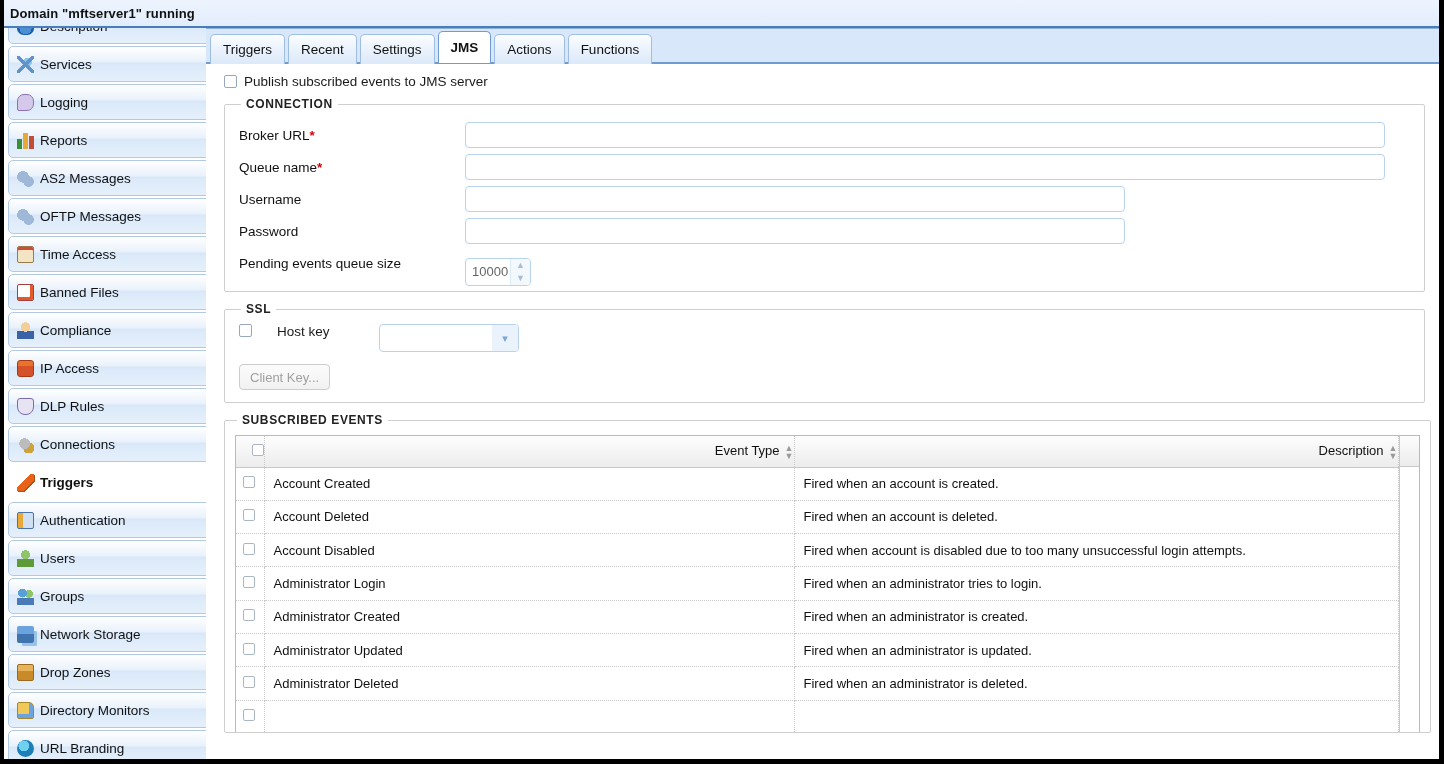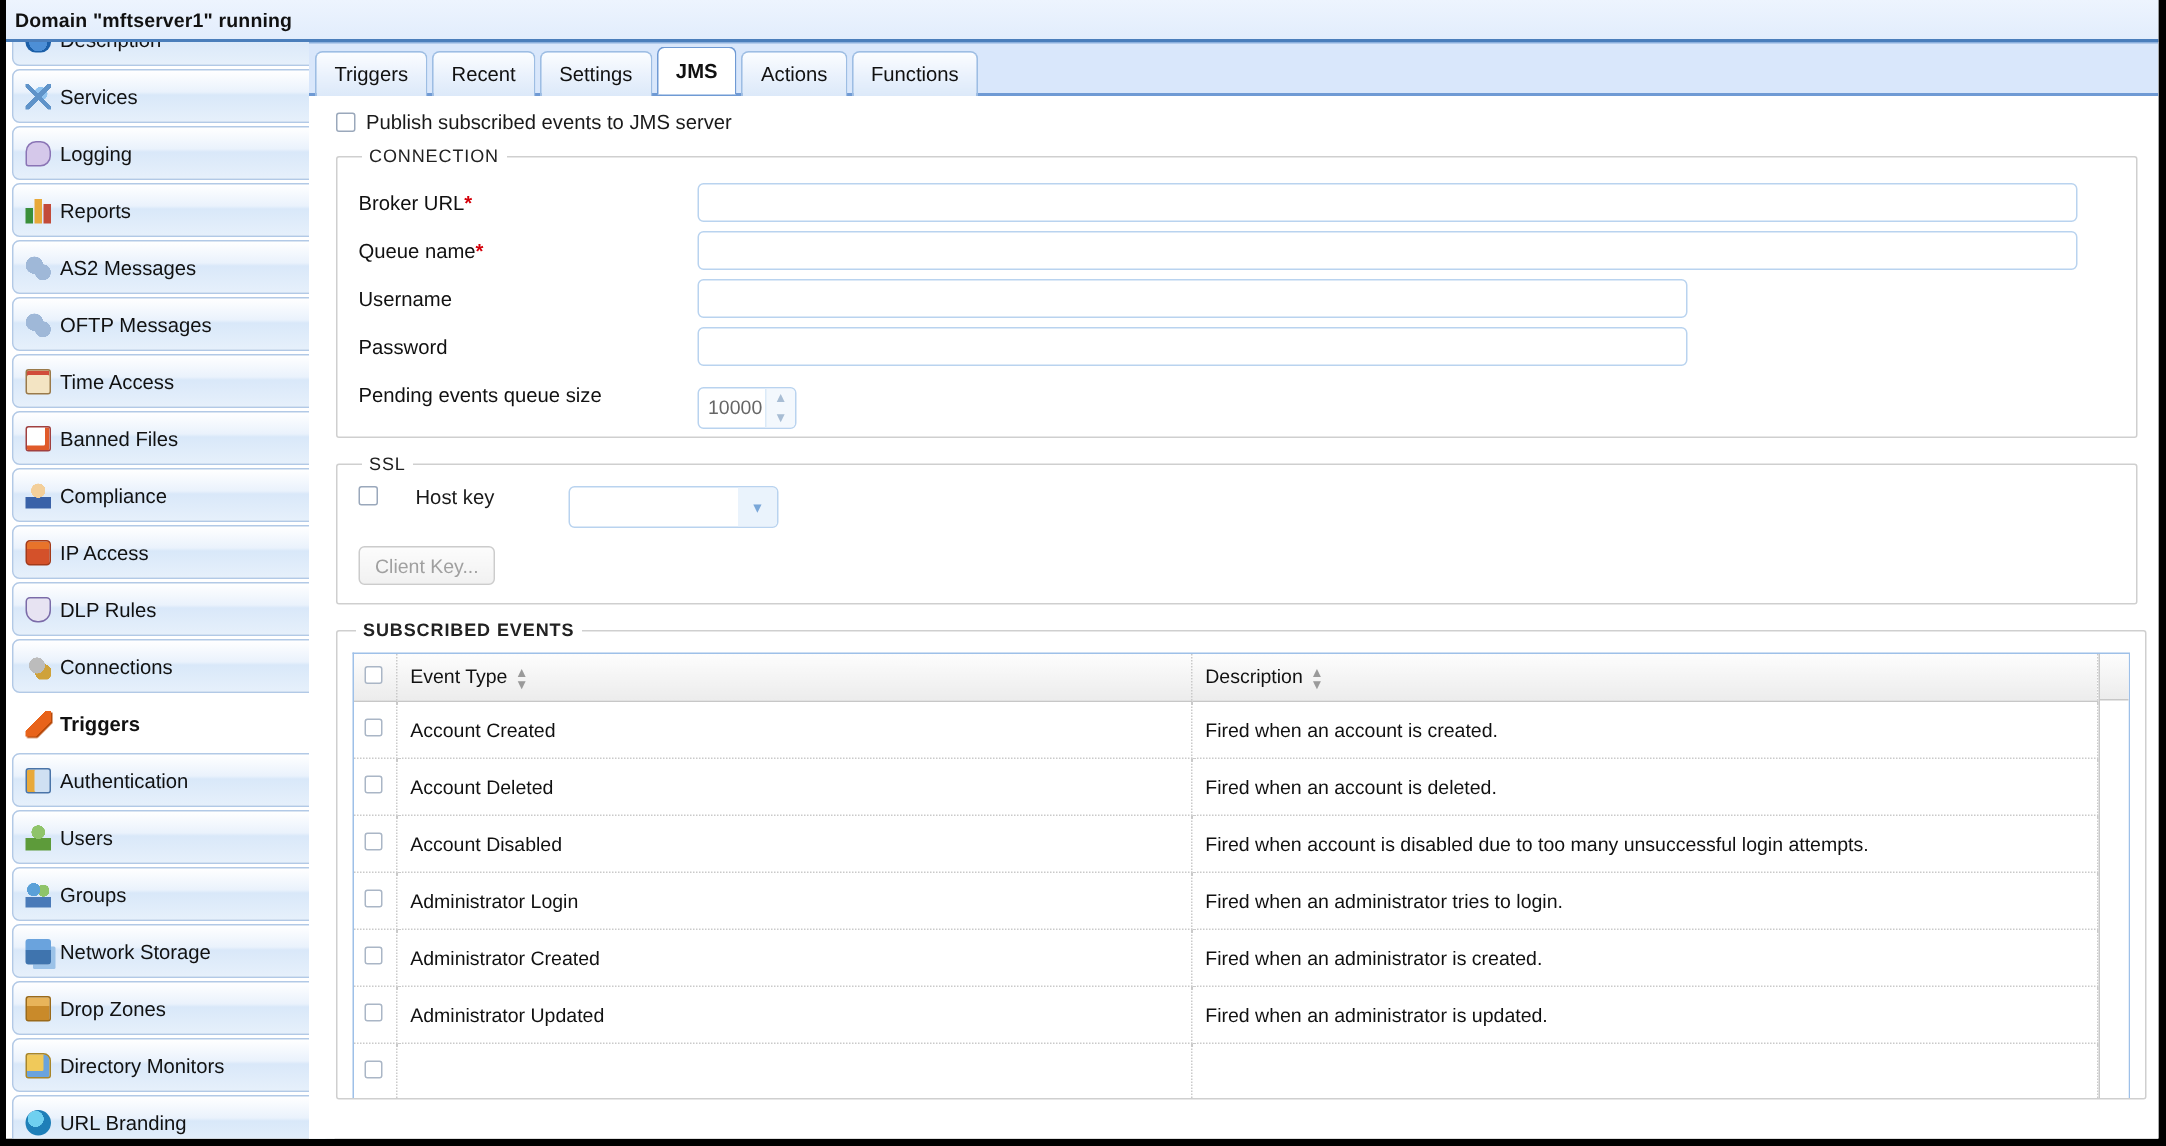--- a/index.html
+++ b/index.html
@@ -183,21 +183,21 @@
     margin-right: 7px;
   }
 
   fieldset.grp {
     margin: 0 14px 10px 18px;
     border: 1px solid #cfcfcf;
     border-radius: 2px;
     padding: 8px 14px 12px 14px;
   }
   fieldset.grp > legend {
-    font-weight: normal;
+    font-weight: bold;
     font-size: 12px;
     letter-spacing: 0.6px;
     color: #222;
     padding: 0 5px;
     margin-left: 2px;
   }
 
   .frow { display: flex; align-items: center; height: 32px; }
   .flabel { width: 226px; font-size: 13.5px; color: #111; }
   .req { color: #d4000a; font-weight: bold; }
@@ -304,21 +304,21 @@
     font-size: 13px;
   }
   table.evt col.c-chk  { width: 28px; }
   table.evt col.c-type { width: 530px; }
   table.evt col.c-desc { width: 604px; }
   table.evt thead th {
     height: 31px;
     background: linear-gradient(to bottom, #fdfdfd 0%, #ececec 100%);
     border-bottom: 1px solid #c7c7c7;
     border-right: 1px dotted #c9c9c9;
-    text-align: left;
+    text-align: right;
     font-weight: normal;
     color: #111;
     padding: 0 0 0 9px;
     white-space: nowrap;
   }
   table.evt thead th.chk-th { padding-left: 7px; border-right: 1px dotted #c9c9c9; }
   table.evt tbody td {
     height: 32px;
     border-bottom: 1px dotted #cacaca;
     border-right: 1px dotted #cacaca;
@@ -579,20 +579,25 @@
                   <td>Administrator Created</td>
                   <td>Fired when an administrator is created.</td>
                 </tr>
                 <tr>
                   <td class="chk-td"><span class="cb-sm"></span></td>
                   <td>Administrator Updated</td>
                   <td>Fired when an administrator is updated.</td>
                 </tr>
                 <tr>
                   <td class="chk-td"><span class="cb-sm"></span></td>
+                  <td>Administrator Deleted</td>
+                  <td>Fired when an administrator is deleted.</td>
+                </tr>
+                <tr>
+                  <td class="chk-td"><span class="cb-sm"></span></td>
                   <td></td>
                   <td></td>
                 </tr>
               </tbody>
           </table>
           <div class="scroll-gutter">
             <div class="head-cap"></div>
           </div>
           <div class="tbl-right-edge"></div>
         </div>

